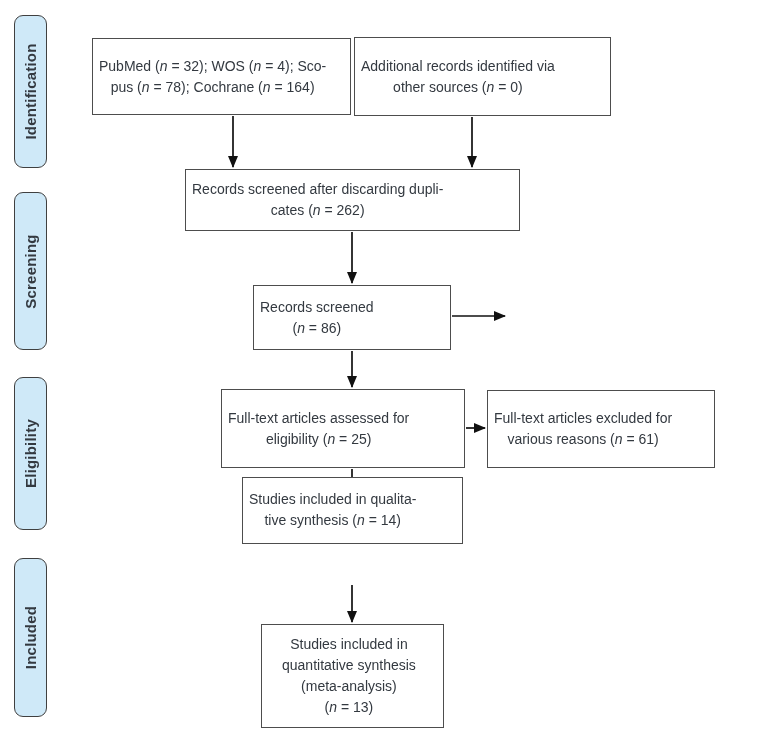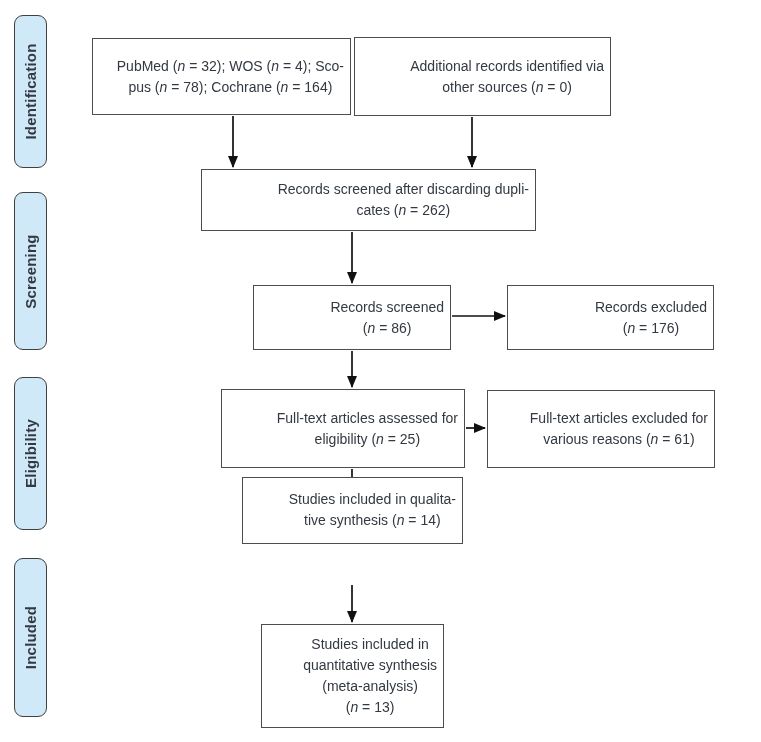--- a/index.html
+++ b/index.html
@@ -41,21 +41,21 @@
     color: var(--text, #333940);
     letter-spacing: 0.2px;
   }
   .node {
     position: absolute;
     background: #ffffff;
     border: 1.5px solid var(--box-border, #4d4d4d);
     box-sizing: border-box;
     display: flex;
     align-items: center;
-    justify-content: flex-end;
+    justify-content: flex-start;
     text-align: center;
     color: var(--text, #333940);
     font-size: 14px;
     line-height: 1.5;
     padding: 2px 6px;
   }
   .node .fmt-n {
     white-space: pre-line;
   }
   .node.text-up {
@@ -98,31 +98,27 @@
   </div>
 
   <div class="node" style="left:92px;top:38px;width:259px;height:77px;">
     <span class="fmt-n">PubMed (<i>n</i> = 32); WOS (<i>n</i> = 4); Sco-
 pus (<i>n</i> = 78); Cochrane (<i>n</i> = 164)</span>
   </div>
   <div class="node" style="left:354px;top:37px;width:257px;height:79px;">
     <span class="fmt-n">Additional records identified via
 other sources (<i>n</i> = 0)</span>
   </div>
-  <div class="node" style="left:185px;top:169px;width:335px;height:62px;margin-left:16px;">
+  <div class="node" style="left:185px;top:169px;width:335px;height:62px;">
     <span class="fmt-n">Records screened after discarding dupli-
 cates (<i>n</i> = 262)</span>
   </div>
   <div class="node" style="left:253px;top:285px;width:198px;height:65px;">
     <span class="fmt-n">Records screened
 (<i>n</i> = 86)</span>
-  </div>
-  <div class="node" style="left:507px;top:285px;width:207px;height:65px;">
-    <span class="fmt-n">Records excluded
-(<i>n</i> = 176)</span>
   </div>
   <div class="node" style="left:221px;top:389px;width:244px;height:79px;">
     <span class="fmt-n">Full-text articles assessed for
 eligibility (<i>n</i> = 25)</span>
   </div>
   <div class="node" style="left:487px;top:390px;width:228px;height:78px;">
     <span class="fmt-n">Full-text articles excluded for
 various reasons (<i>n</i> = 61)</span>
   </div>
   <div class="node text-up" style="left:242px;top:477px;width:221px;height:67px;">

